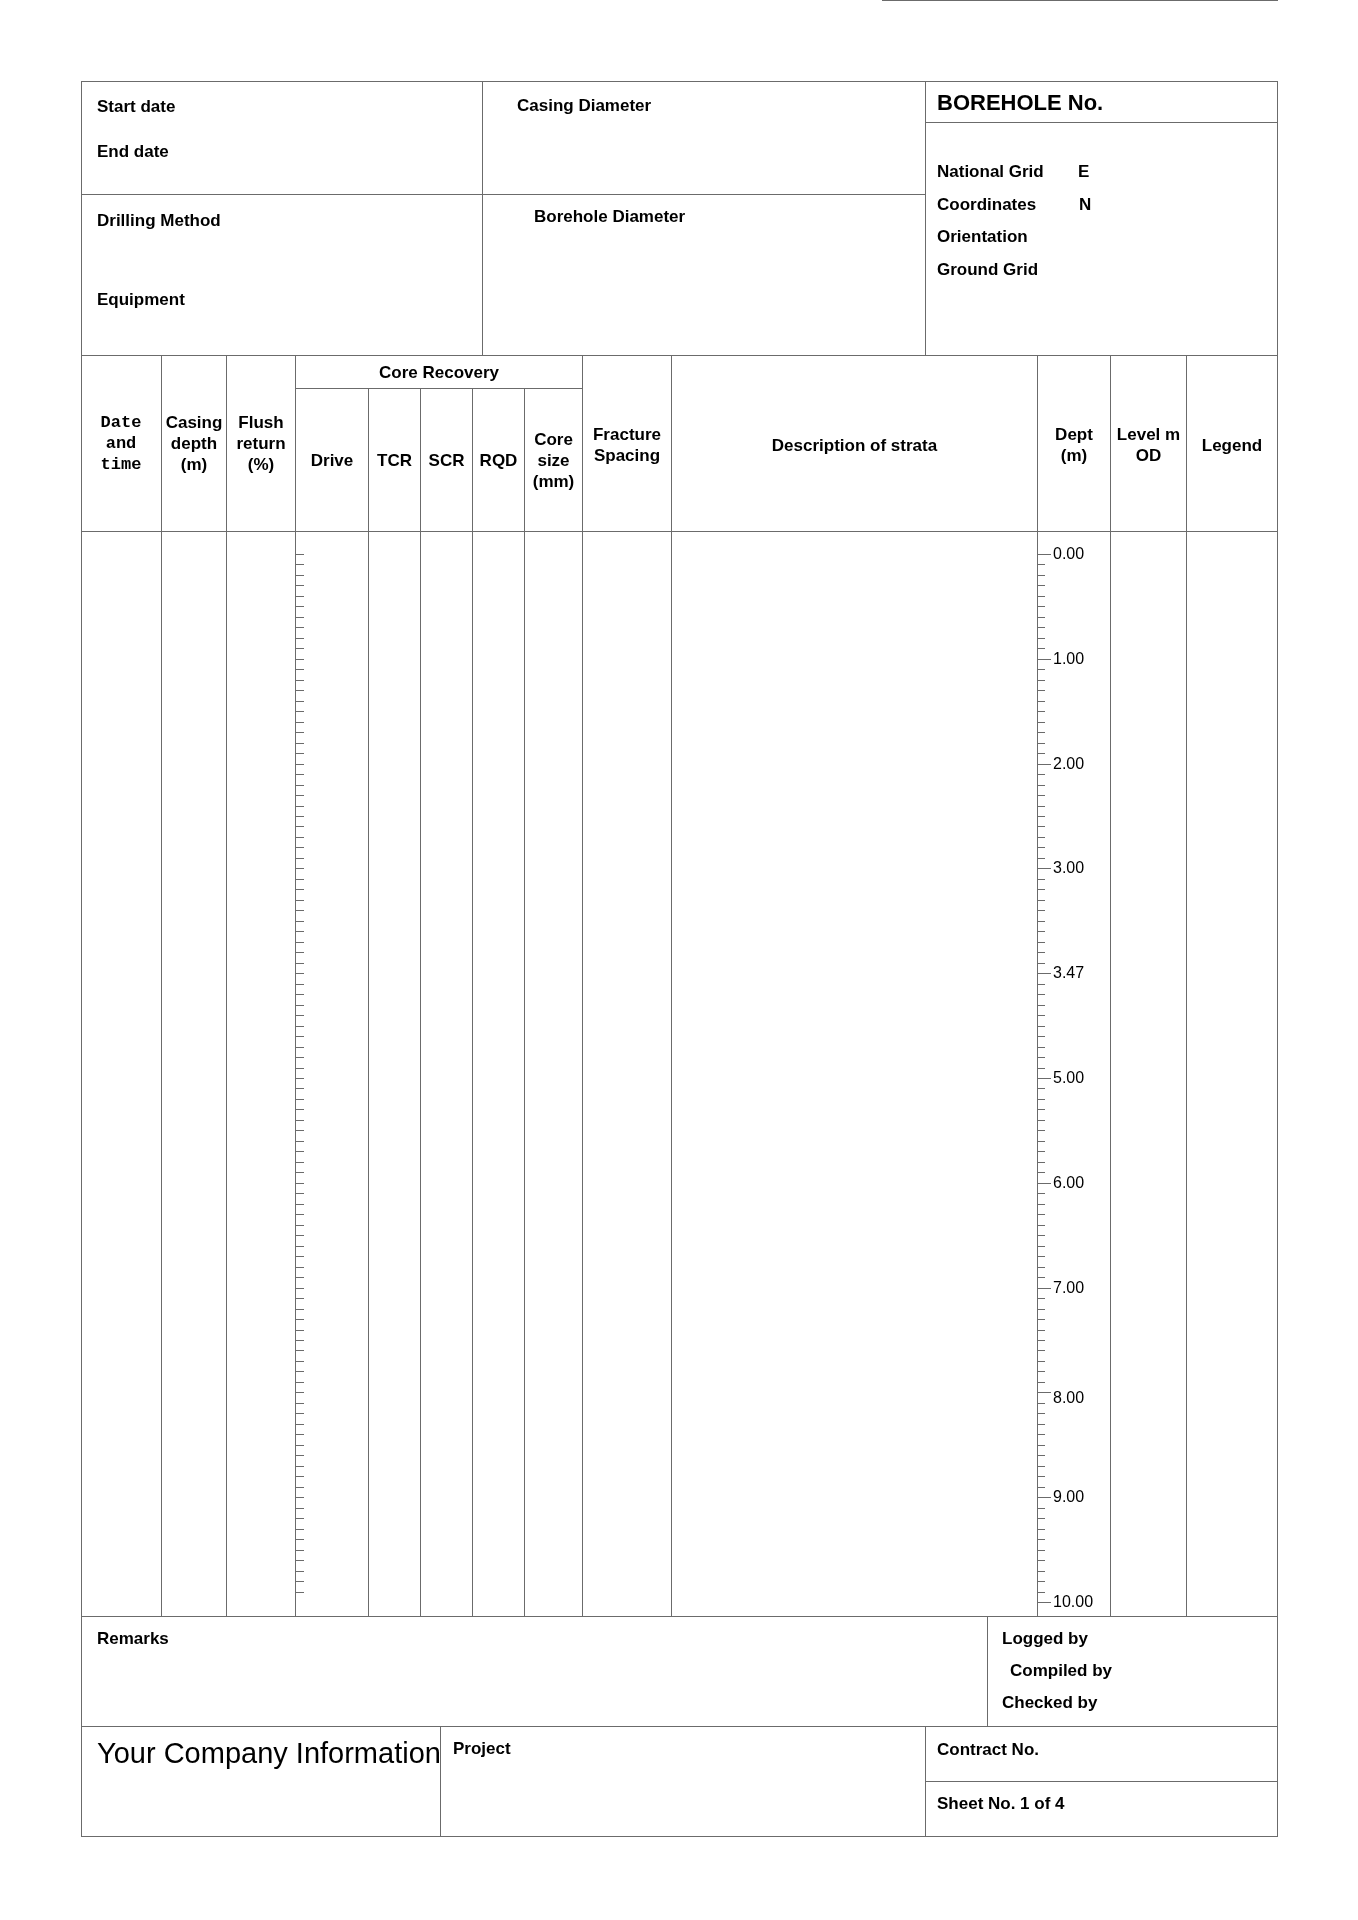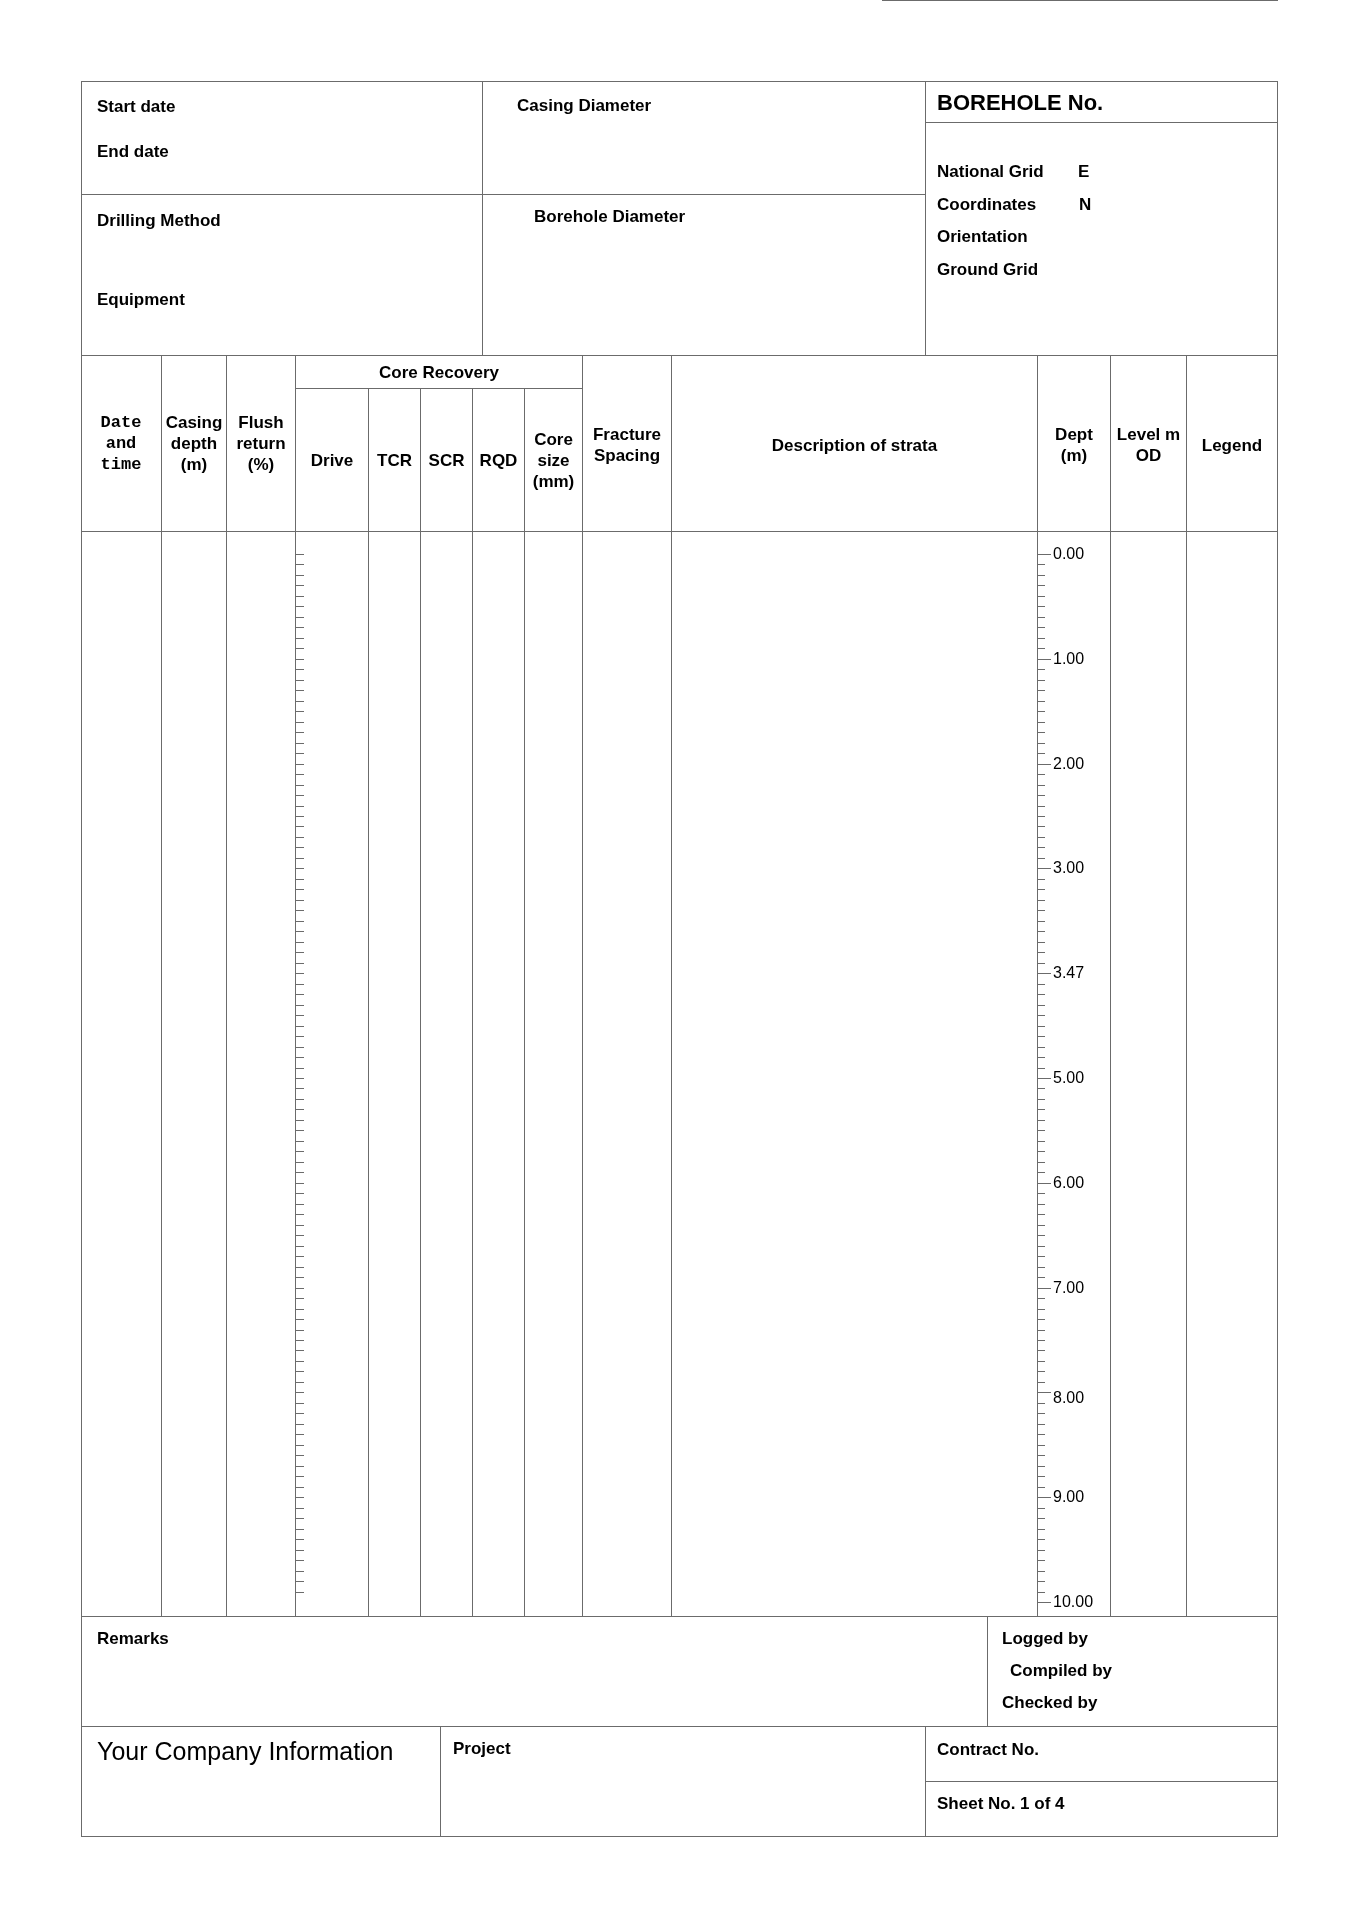--- a/index.html
+++ b/index.html
@@ -3,21 +3,21 @@
 <meta charset="utf-8">
 <style>
   html, body { margin:0; padding:0; background:#ffffff; }
   body { width:1358px; height:1920px; position:relative; overflow:hidden;
          font-family:"Liberation Sans", sans-serif; color:#000; }
   .hl { position:absolute; height:0; border-top:1.5px solid #6b6b6b; }
   .vl { position:absolute; width:0; border-left:1.5px solid #6b6b6b; }
   .lbl { position:absolute; font-weight:bold; font-size:17px; white-space:nowrap; line-height:20px; }
   .hdr { position:absolute; font-weight:bold; font-size:17px; text-align:center; line-height:21px; display:flex; align-items:center; justify-content:center; }
   .title { position:absolute; font-weight:bold; font-size:22px; white-space:nowrap; }
-  .company { position:absolute; font-size:25px; white-space:nowrap; }
+  .company { position:absolute; font-size:29px; white-space:nowrap; }
   .tick { position:absolute; height:0; border-top:1.5px solid #6b6b6b; }
   .dlabel { position:absolute; font-size:16px; line-height:18px; }
   .cell { position:absolute; }
 </style>
 </head>
 <body>
 
 <div class="hl" style="left:882px; top:0px; width:396px;"></div>
 
 <div class="hl" style="left:81px; top:81px; width:1197px;"></div>

